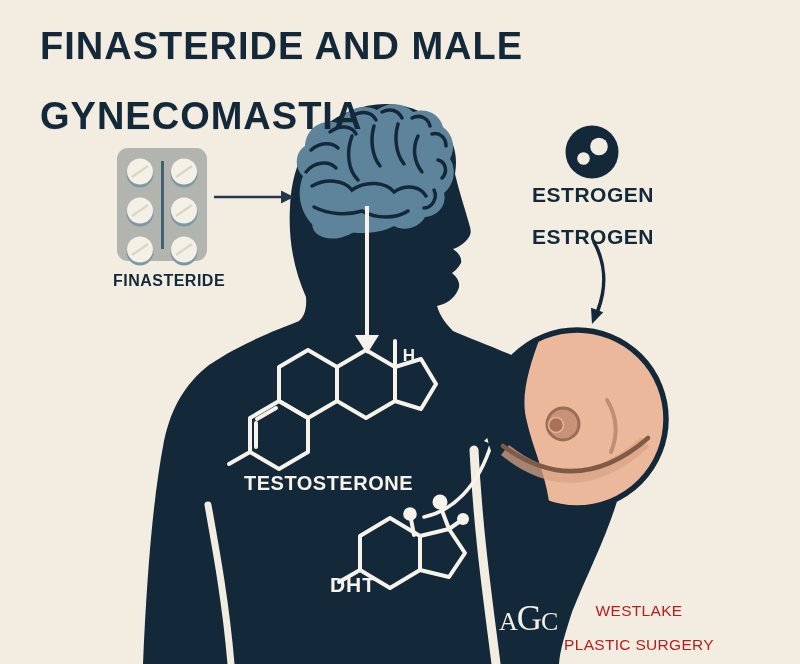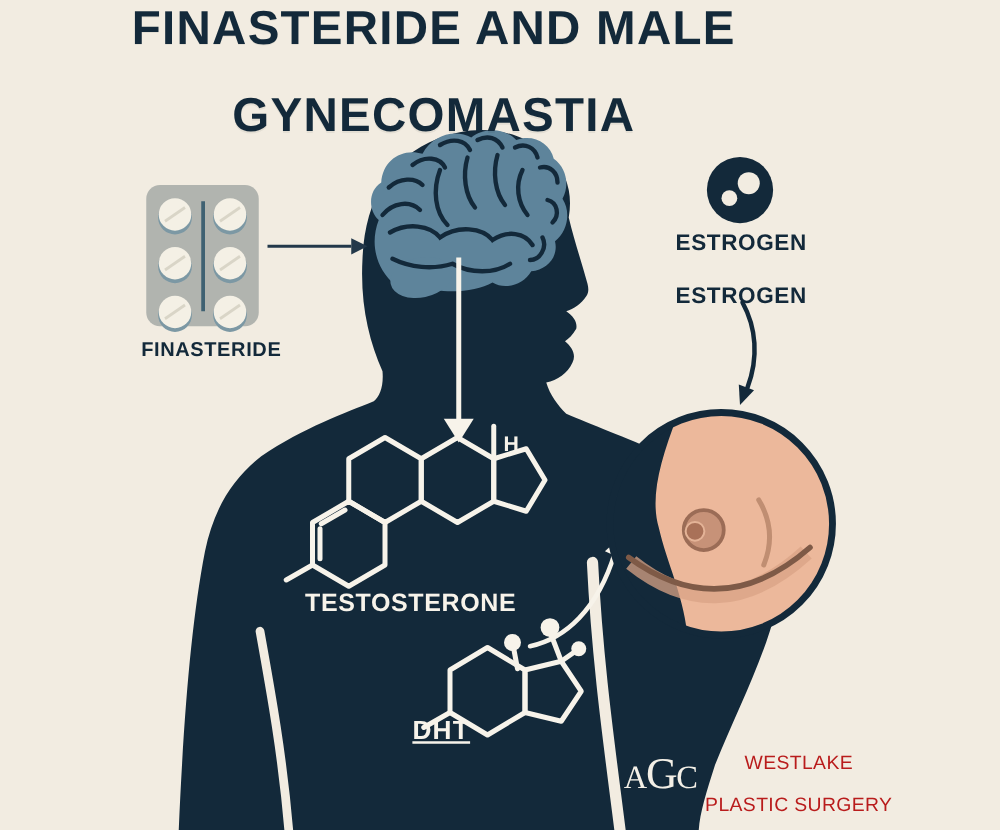--- a/index.html
+++ b/index.html
@@ -6,28 +6,28 @@
   .stage{
     position:relative;width:800px;height:664px;overflow:hidden;
     background:#f2ece1;font-family:"Liberation Sans",sans-serif;
   }
   .stage svg{position:absolute;left:0;top:0;}
   .lbl{
     position:absolute;font-weight:700;color:#13293a;
     font-family:"Liberation Sans",sans-serif;white-space:pre-line;
   }
   .title{
-    left:40px;top:6px;width:614px;text-align:center;
+    left:40px;top:29px;width:614px;text-align:left;
     font-size:38px;line-height:35px;letter-spacing:1px;
     text-shadow:0 1px 0 rgba(0,0,0,0.06);
   }
   .finasteride{left:93px;top:272px;width:152px;text-align:center;font-size:16px;letter-spacing:.5px;}
-  .estrogen{left:513px;top:184px;width:160px;text-align:center;font-size:18px;line-height:21px;letter-spacing:.5px;}
+  .estrogen{left:513px;top:184px;width:160px;text-align:center;font-size:21px;line-height:21px;letter-spacing:.5px;}
   .testo{left:244px;top:472px;width:172px;font-size:20px;color:#f7f3ea;letter-spacing:.5px;}
-  .dht{left:322px;top:573px;width:62px;text-align:center;font-size:21px;color:#f7f3ea;letter-spacing:1px;text-decoration:underline;}
+  .dht{left:322px;top:573px;width:62px;text-align:center;font-size:21px;color:#f7f3ea;letter-spacing:1px;}
   .hatom{left:396px;top:346px;width:26px;text-align:center;font-size:17px;color:#f7f3ea;}
   .breast{left:562px;top:492px;font-size:20px;line-height:24px;letter-spacing:.5px;}
   .monogram{
     left:499px;top:599px;color:#f3efe6;font-family:Liberation Serif, serif;
     font-weight:400;letter-spacing:-1px;
   }
   .monogram .m-a{font-size:26px;}
   .monogram .m-g{font-size:35px;}
   .monogram .m-c{font-size:26px;}
   .clinic{

